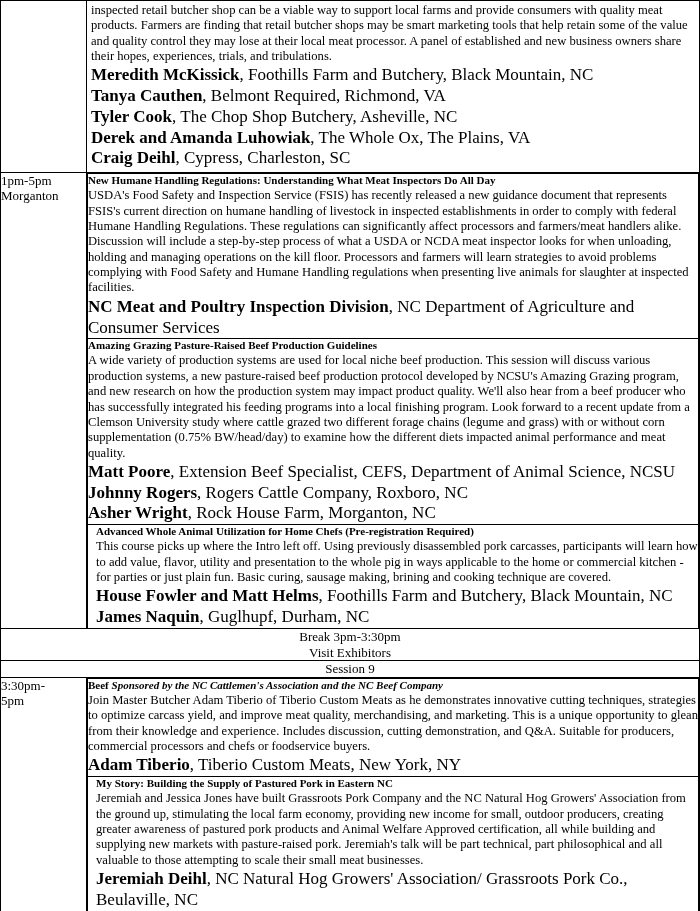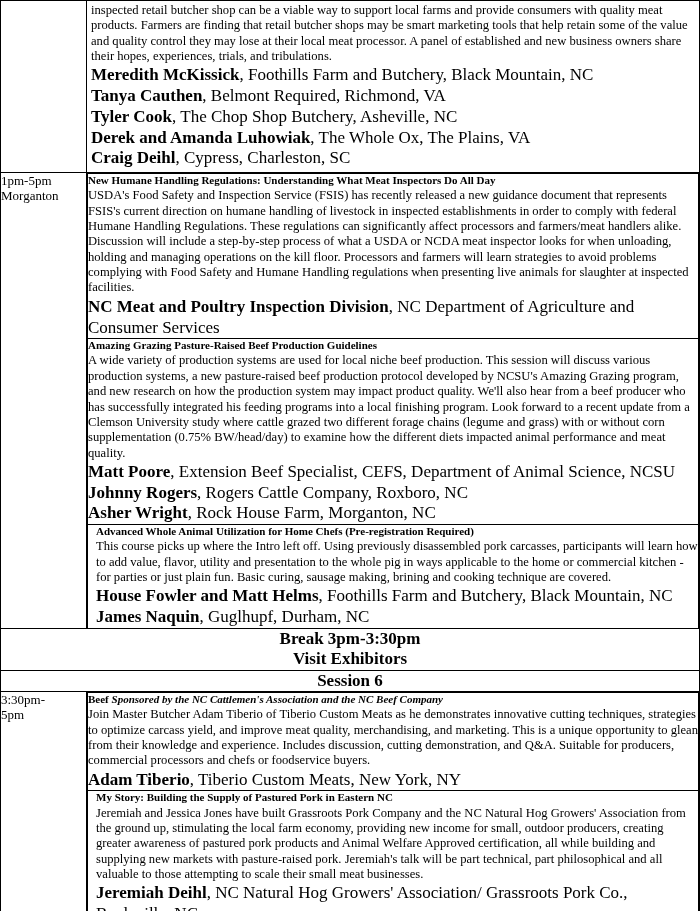--- a/index.html
+++ b/index.html
@@ -76,22 +76,22 @@
     margin: 0;
   }
   .speaker b {
     font-weight: bold;
   }
   .speakers-block {
     margin-top: 1px;
   }
   .full-row td {
     text-align: center;
-    font-weight: bold;
-    font-size: 17px;
+    font-weight: normal;
+    font-size: 13px;
     padding: 2px 0 2px 0;
     line-height: 1.2;
   }
   .break-cell {
     text-align: center;
     font-weight: bold;
     font-size: 13px;
     line-height: 1.3;
     padding: 2px 0 3px 0;
   }
@@ -173,21 +173,21 @@
     </tr>
 
     <tr class="full-row">
       <td colspan="2" class="break-cell">
         <div>Break 3pm-3:30pm</div>
         <div>Visit Exhibitors</div>
       </td>
     </tr>
 
     <tr class="full-row">
-      <td colspan="2">Session 6</td>
+      <td colspan="2">Session 9</td>
     </tr>
 
     <tr>
       <td class="time-cell">
         <span class="t-line">3:30pm-</span>
         <span class="t-line">5pm</span>
       </td>
       <td class="content-cell">
         <table class="inner">
           <tbody>

